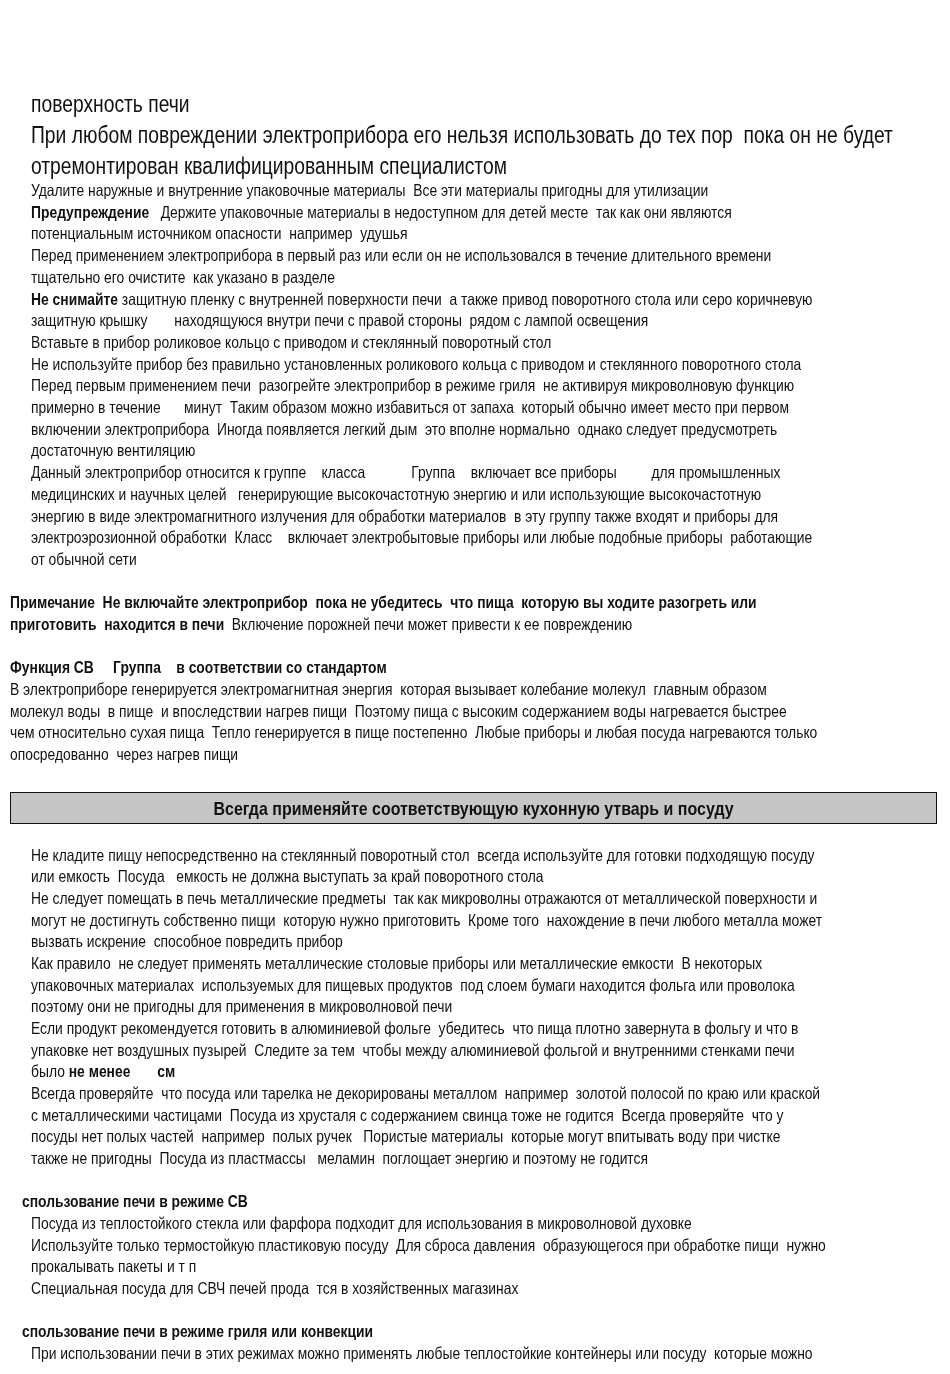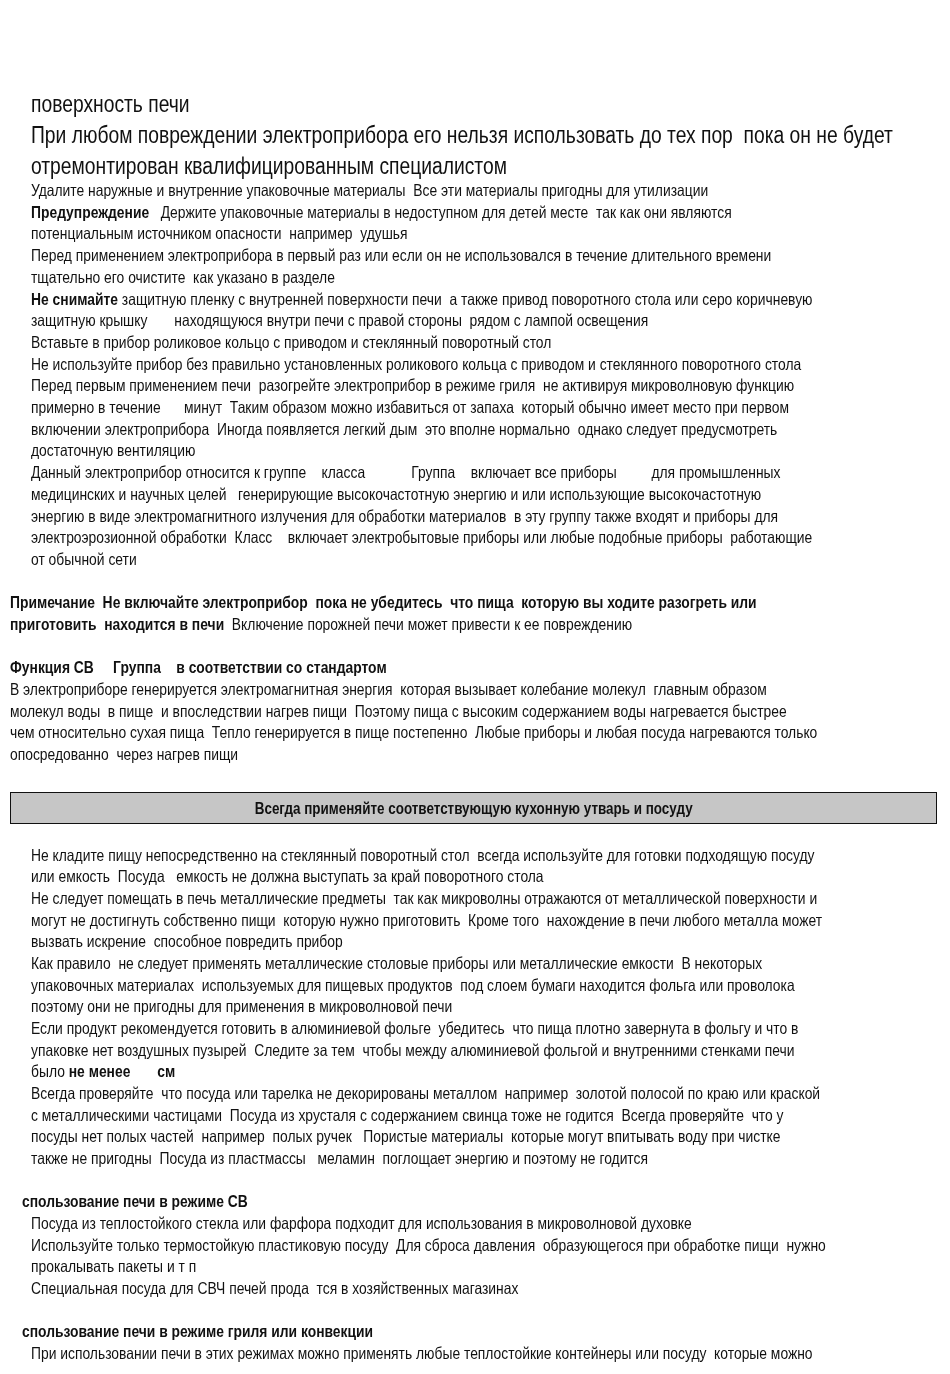--- a/index.html
+++ b/index.html
@@ -39,21 +39,21 @@
       border: 1.5px solid #111111;
       box-sizing: border-box;
     }
     .box-title {
       position: absolute;
       left: 0;
       right: 0;
       top: 6px;
       text-align: center;
       font-weight: bold;
-      font-size: 16px;
+      font-size: 19px;
       line-height: 20px;
       white-space: pre;
     }
     .box-title span {
       display: inline-block;
       transform: scaleX(0.84);
     }
   </style>
 </head>
 <body>

